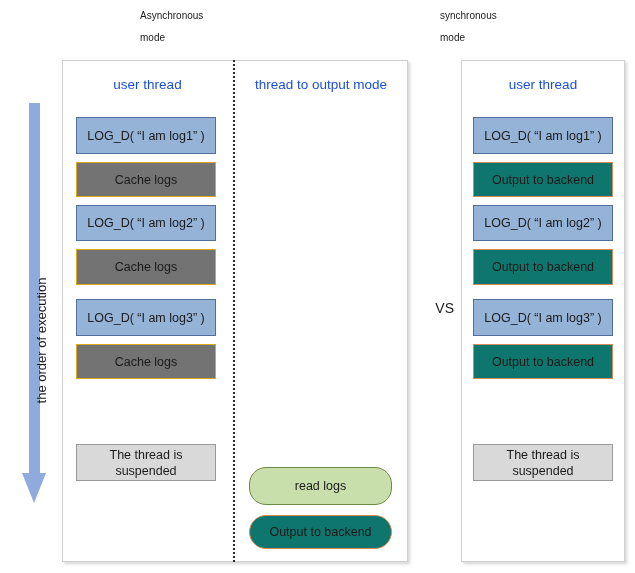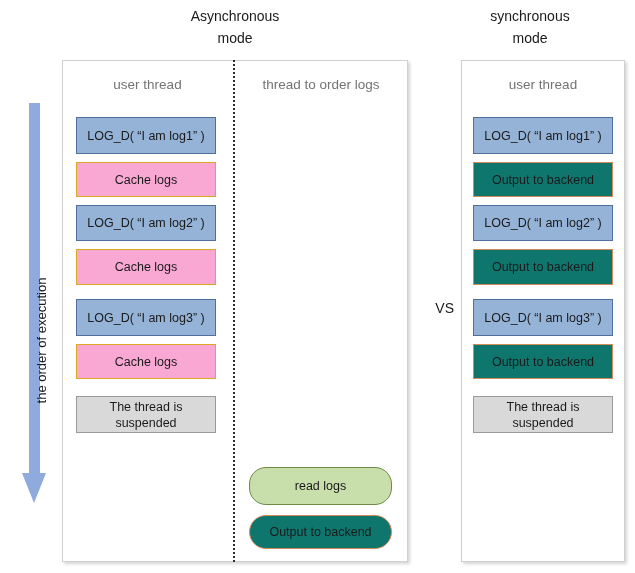--- a/index.html
+++ b/index.html
@@ -12,22 +12,21 @@
     height: 573px;
     position: relative;
     font-family: "Liberation Sans", sans-serif;
     color: #1a1a1a;
     overflow: hidden;
   }
 
   
   .mode-title {
     position: absolute;
-    text-align: center;
-    font-size: 14px;
+    font-size: 10px;
     line-height: 22px;
     color: #1a1a1a;
     white-space: pre-line;
   }
   #title-async { left: 140px; top: 5px; width: 190px; }
   #title-sync  { left: 440px; top: 5px; width: 180px; }
 
   
   .panel {
     position: absolute;
@@ -46,21 +45,21 @@
     width: 0;
     height: 502px;
     border-left: 2px dotted #2b2b2b;
   }
 
   
   .col-header {
     position: absolute;
     font-size: 13.5px;
     text-align: center;
-    color: #737373;
+    color: #1d4ed8;
     white-space: nowrap;
   }
   #hdr-user-thread-async  { left: 62px;  top: 77px; width: 171px; }
   #hdr-output-thread      { left: 234px; top: 77px; width: 174px; }
   #hdr-user-thread-sync   { left: 461px; top: 77px; width: 164px; }
 
   
   .step {
     position: absolute;
     box-sizing: border-box;
@@ -69,22 +68,22 @@
     justify-content: center;
     text-align: center;
     font-size: 12.5px;
     line-height: 16px;
     border-width: 1px;
     border-style: solid;
     white-space: pre-line;
     color: #1a1a1a;
   }
   .c-blue   { background: #95b3d7; border-color: #4f709f; text-align: right; }
-  .c-yellow { background: #f9a8d4; border-color: #dba823; }
-  .c-gray   { background: #d9d9d9; border-color: #9a9a9a; }
+  .c-yellow { background: #737373; border-color: #dba823; }
+  .c-gray   { background: #d9d9d9; border-color: #9a9a9a; margin-top: 48px; }
   .c-green  { background: #c8dfab; border-color: #6f8a46; }
   .c-orange { background: #0f766e; border-color: #d58b58; }
 
   .col-async  { left: 76px;  width: 140px; }
   .col-middle { left: 249px; width: 143px; border-radius: 17px; }
   .col-sync   { left: 473px; width: 140px; }
 
   
   #arrow-wrap {
     position: absolute;
@@ -145,21 +144,21 @@
 <div id="arrow-wrap">
   <div id="arrow-shaft"></div>
   <div id="arrow-head"></div>
   <div id="order-label">the order of execution</div>
 </div>
 
 <div class="panel" id="panel-async"></div>
 <div class="divider"></div>
 
 <div class="col-header" id="hdr-user-thread-async">user thread</div>
-<div class="col-header" id="hdr-output-thread">thread to order logs</div>
+<div class="col-header" id="hdr-output-thread">thread to output mode</div>
 
 <div id="async-user-steps">
     <div class="step col-async c-blue" style="top: 117px; height: 37px;">LOG_D( “I am log1” )</div>
     <div class="step col-async c-yellow" style="top: 162px; height: 35px;">Cache logs</div>
     <div class="step col-async c-blue" style="top: 205px; height: 36px;">LOG_D( “I am log2” )</div>
     <div class="step col-async c-yellow" style="top: 249px; height: 36px;">Cache logs</div>
     <div class="step col-async c-blue" style="top: 299px; height: 37px;">LOG_D( “I am log3” )</div>
     <div class="step col-async c-yellow" style="top: 344px; height: 35px;">Cache logs</div>
     <div class="step col-async c-gray" style="top: 396px; height: 37px;">The thread is
 suspended</div>

